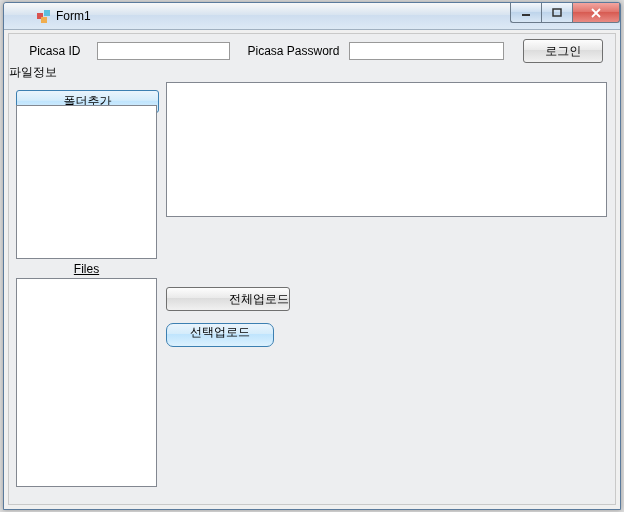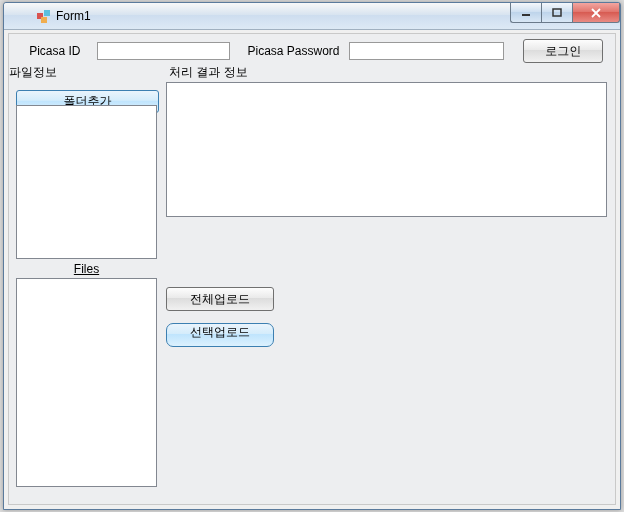--- a/index.html
+++ b/index.html
@@ -168,21 +168,21 @@
     box-sizing:border-box;
   }
 
   .upload-all-btn {
     position:absolute;
     left: 157px; top: 253px;
     width: 106px; height: 22px;
     background: linear-gradient(to bottom, #fdfdfd, #eaeaea 45%, #dcdcdc 46%, #f1f1f1);
     border: 1px solid #707070;
     border-radius: 3px;
-    display:flex; align-items:center; justify-content:center;
+    display:flex; align-items:center; justify-content:flex-end;padding-left:16px;
   }
   .upload-sel-btn {
     position:absolute;
     left: 157px; top: 289px;
     width: 106px; height: 22px;
     background: linear-gradient(to bottom, #eaf4fc, #d4ecfb 45%, #bfe4fd 46%, #dcf1fe);
     border: 1px solid #3c7fb1;
     border-radius: 7px;
     display:flex; align-items:flex-start; justify-content:center;
   }
@@ -226,21 +226,20 @@
       <span class="label id-label">Picasa ID</span>
       <input class="text-input id-input" type="text" value="" style="">
       <span class="label pw-label">Picasa Password</span>
       <input class="text-input pw-input" type="password" value="" style="">
       <div class="login-btn">
         <span>로그인</span>
       </div>
     </div>
 
     <span class="file-group-label label">파일정보</span>
-    <span class="result-group-label label">처리 결과 정보</span>
 
     <div class="add-folder-btn">
       <span>폴더추가</span>
     </div>
 
     <div class="folder-list-box"></div>
 
     <span class="files-label label">Files</span>
 
     <div class="files-list-box"></div>

